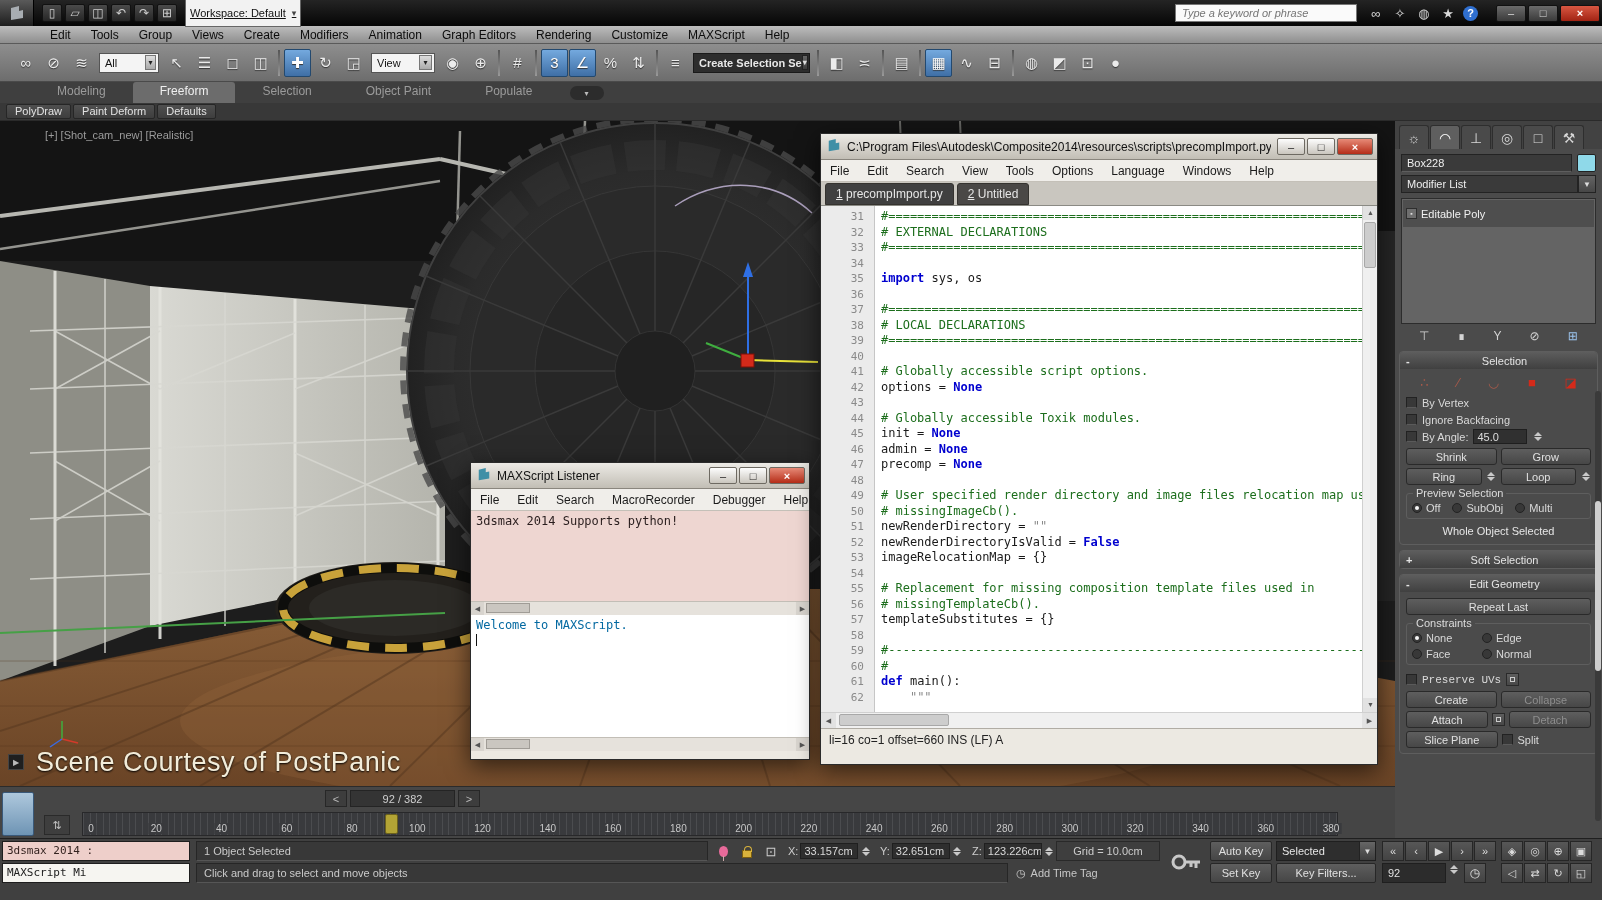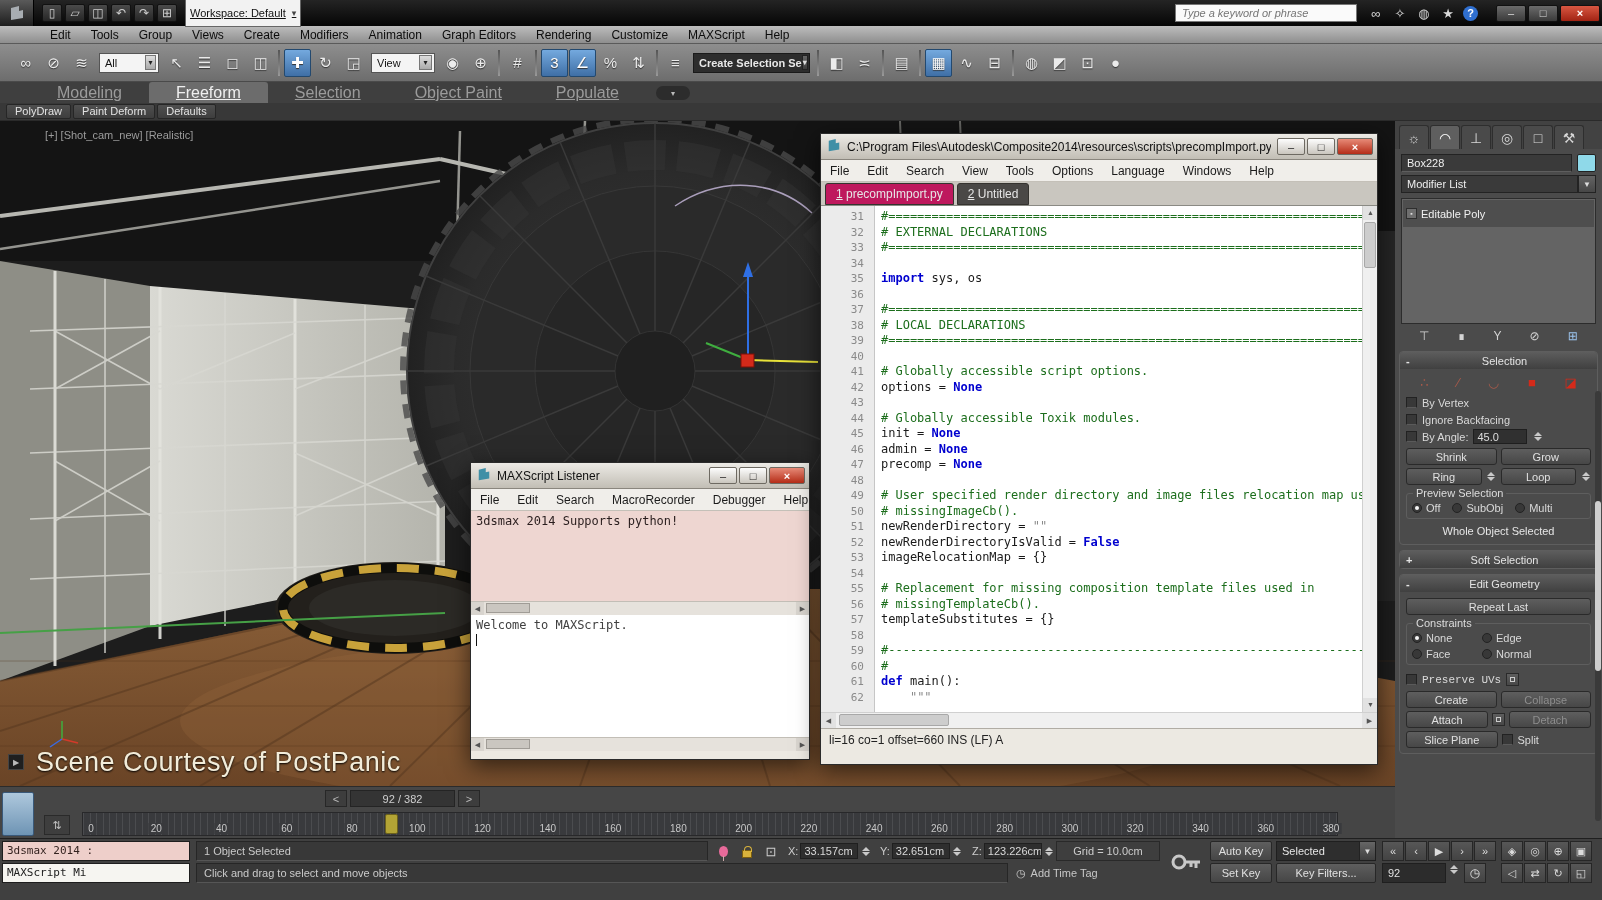--- a/index.html
+++ b/index.html
@@ -33,21 +33,21 @@
 .tb-icon.active{background:linear-gradient(#74a9de,#3f6fa6);border:1px solid #23496f;color:#fff;}
 .tb-sep{width:2px;height:26px;background:linear-gradient(#555,#999);margin:0 3px;}
 .tb-dd{height:20px;background:#f4f4f4;border:1px solid #555;display:flex;align-items:center;justify-content:space-between;font-size:11px;color:#111;padding:0 2px 0 5px;margin:0 3px;overflow:hidden;white-space:nowrap;}
 .tb-dd .tb-dd-arr{background:linear-gradient(#ddd,#aaa);border:1px solid #777;width:13px;height:15px;font-size:8px;display:flex;align-items:center;justify-content:center;color:#222;}
 .tb-dd.dark{background:#2d2d2d;color:#e8e8e8;border-color:#1a1a1a;}
 .tb-dd.dark .tb-dd-val{color:#e8e8e8;}
 .tb-dd.dark .tb-dd-arr{background:linear-gradient(#666,#3c3c3c);border-color:#222;color:#ddd;}
 
 
 .ribbontabs{height:21px;background:#3f3f3f;display:flex;align-items:flex-end;padding-left:30px;}
-.rtab{font-size:16px;color:#9b9b9b;padding:2px 27px;height:21px;text-decoration:underline;}
+.rtab{font-size:12px;color:#9b9b9b;padding:2px 27px;height:21px;}
 .rtab.active{background:#6c6c6c;color:#efefef;border-radius:3px 3px 0 0;}
 .rtab-opt{width:34px;height:14px;background:#2c2c2c;border-radius:7px;color:#bbb;font-size:8px;display:flex;align-items:center;justify-content:center;margin:0 0 3px 10px;}
 .subtabs{height:18px;background:#383838;display:flex;align-items:center;gap:2px;padding-left:6px;border-bottom:1px solid #2a2a2a;}
 .subtab{font-size:11px;color:#e2e2e2;background:linear-gradient(#4f4f4f,#3e3e3e);border:1px solid #262626;border-radius:2px;height:15px;line-height:13px;padding:0 8px;}
 
 
 .main{display:flex;height:717px;}
 .leftcol{position:relative;width:1395px;height:717px;}
 .viewport{position:relative;width:1395px;height:665px;background:#1c1c1c;overflow:hidden;}
 .scene{position:absolute;left:0;top:0;width:1395px;height:665px;}
@@ -59,41 +59,41 @@
 .window{position:absolute;background:#ece9e2;border:1px solid #2b2b2b;box-shadow:0 6px 22px rgba(0,0,0,.6);}
 .win-title{height:26px;background:linear-gradient(#eceae5,#c2beb5);display:flex;align-items:center;gap:6px;padding:0 4px 0 6px;border-bottom:1px solid #8a867e;}
 .win-title-text{flex:1;font-size:12px;color:#111;white-space:nowrap;overflow:hidden;}
 .win-btns{display:flex;gap:2px;}
 .wbtn{width:28px;height:17px;background:linear-gradient(#fdfdfd,#cac6be);border:1px solid #6e6a62;border-radius:2px;font-size:11px;color:#222;display:flex;align-items:center;justify-content:center;}
 .wbtn.close{width:36px;background:linear-gradient(#e78a77,#b52c17);color:#fff;font-weight:bold;}
 .e-menubar{height:22px;background:#f0eeea;display:flex;align-items:center;border-bottom:1px solid #c4c0b8;}
 .e-menu-item{font-size:12px;color:#1b1b1b;padding:0 9px;}
 .e-tabs{height:24px;background:#c9c6bf;display:flex;align-items:flex-end;gap:3px;padding:2px 4px 0;border-bottom:1px solid #8a8a84;}
 .e-tab{font-size:12px;color:#e6e6e6;background:#4a4846;padding:3px 10px;border-radius:3px 3px 0 0;border:1px solid #35332f;}
-.e-tab.active{background:#be185d;}
+.e-tab.active{background:#404040;}
 .e-body{display:flex;height:506px;overflow:hidden;background:#fff;}
 .e-gutter{width:54px;background:#ebebeb;border-right:1px solid #c6c6c6;padding-top:3px;overflow:hidden;}
 .gut-num{height:15.5px;line-height:15.5px;font-family:"DejaVu Sans Mono",monospace;font-size:11px;color:#8a8a8a;text-align:right;padding-right:10px;}
 .e-code{flex:1;padding:3px 0 0 6px;overflow:hidden;}
 .code-line{height:15.5px;line-height:15.5px;font-family:"DejaVu Sans Mono",monospace;font-size:12px;color:#1a1a1a;white-space:pre;}
 .tok-com{color:#1c6e1c;}
 .tok-kw{color:#0000cf;font-weight:bold;}
 .tok-str{color:#8a8a8a;}
 .e-vscroll{width:15px;background:#f0f0f0;border-left:1px solid #d0d0d0;position:relative;}
 .e-vscroll .sarr{position:absolute;left:0;width:15px;height:14px;font-size:7px;color:#555;text-align:center;line-height:14px;background:#e2e2e2;}
 .e-vscroll .sarr.bottom{bottom:0;}
 .e-vscroll .vthumb{position:absolute;top:16px;left:1px;width:12px;height:46px;background:#cdcdcd;border:1px solid #a8a8a8;border-radius:2px;}
 .e-hscroll{height:16px;background:#f0f0f0;border-top:1px solid #d0d0d0;position:relative;}
 .e-hscroll .sarr{position:absolute;top:0;width:15px;height:15px;font-size:7px;color:#555;text-align:center;line-height:15px;background:#e2e2e2;}
 .e-hscroll .sarr.right{right:0;}
 .e-hscroll .hthumb{position:absolute;left:18px;top:1px;width:110px;height:12px;background:#cdcdcd;border:1px solid #a8a8a8;border-radius:2px;}
 .e-status{height:22px;background:#ece9e2;border-top:1px solid #b0aca4;font-size:12px;color:#222;display:flex;align-items:center;padding-left:8px;}
 
 .l-pane-macro{height:90px;background:#eed6d1;padding:3px 5px;font-family:"DejaVu Sans Mono",monospace;font-size:12px;color:#2a1e1e;}
-.l-pane-out{height:122px;background:#fff;padding:3px 5px;font-family:"DejaVu Sans Mono",monospace;font-size:12px;color:#404040;}
+.l-pane-out{height:122px;background:#fff;padding:3px 5px;font-family:"DejaVu Sans Mono",monospace;font-size:12px;color:#0369a1;}
 .caret{display:inline-block;width:1px;height:12px;background:#111;vertical-align:middle;}
 .l-hscroll{height:14px;background:#e6e2dc;position:relative;border-top:1px solid #c2beb6;}
 .l-hscroll .sarr{position:absolute;top:0;width:13px;height:13px;font-size:7px;color:#555;text-align:center;line-height:13px;background:#d8d4ce;}
 .l-hscroll .sarr.right{right:0;}
 .l-hscroll .hthumb{position:absolute;left:15px;top:1px;width:44px;height:10px;background:#cac6c0;border:1px solid #a09c96;}
 
 
 .cpanel{position:relative;width:207px;height:717px;background:#4b4b4b;color:#d9d9d9;font-size:11px;overflow:hidden;}
 .cp-tabs{display:flex;height:28px;align-items:flex-end;padding:2px 4px 0;gap:1px;background:#424242;}
 .cp-tab{width:30px;height:24px;display:flex;align-items:center;justify-content:center;color:#d8d8d8;font-size:14px;background:#4a4a4a;border:1px solid #2e2e2e;border-bottom:none;border-radius:3px 3px 0 0;}

